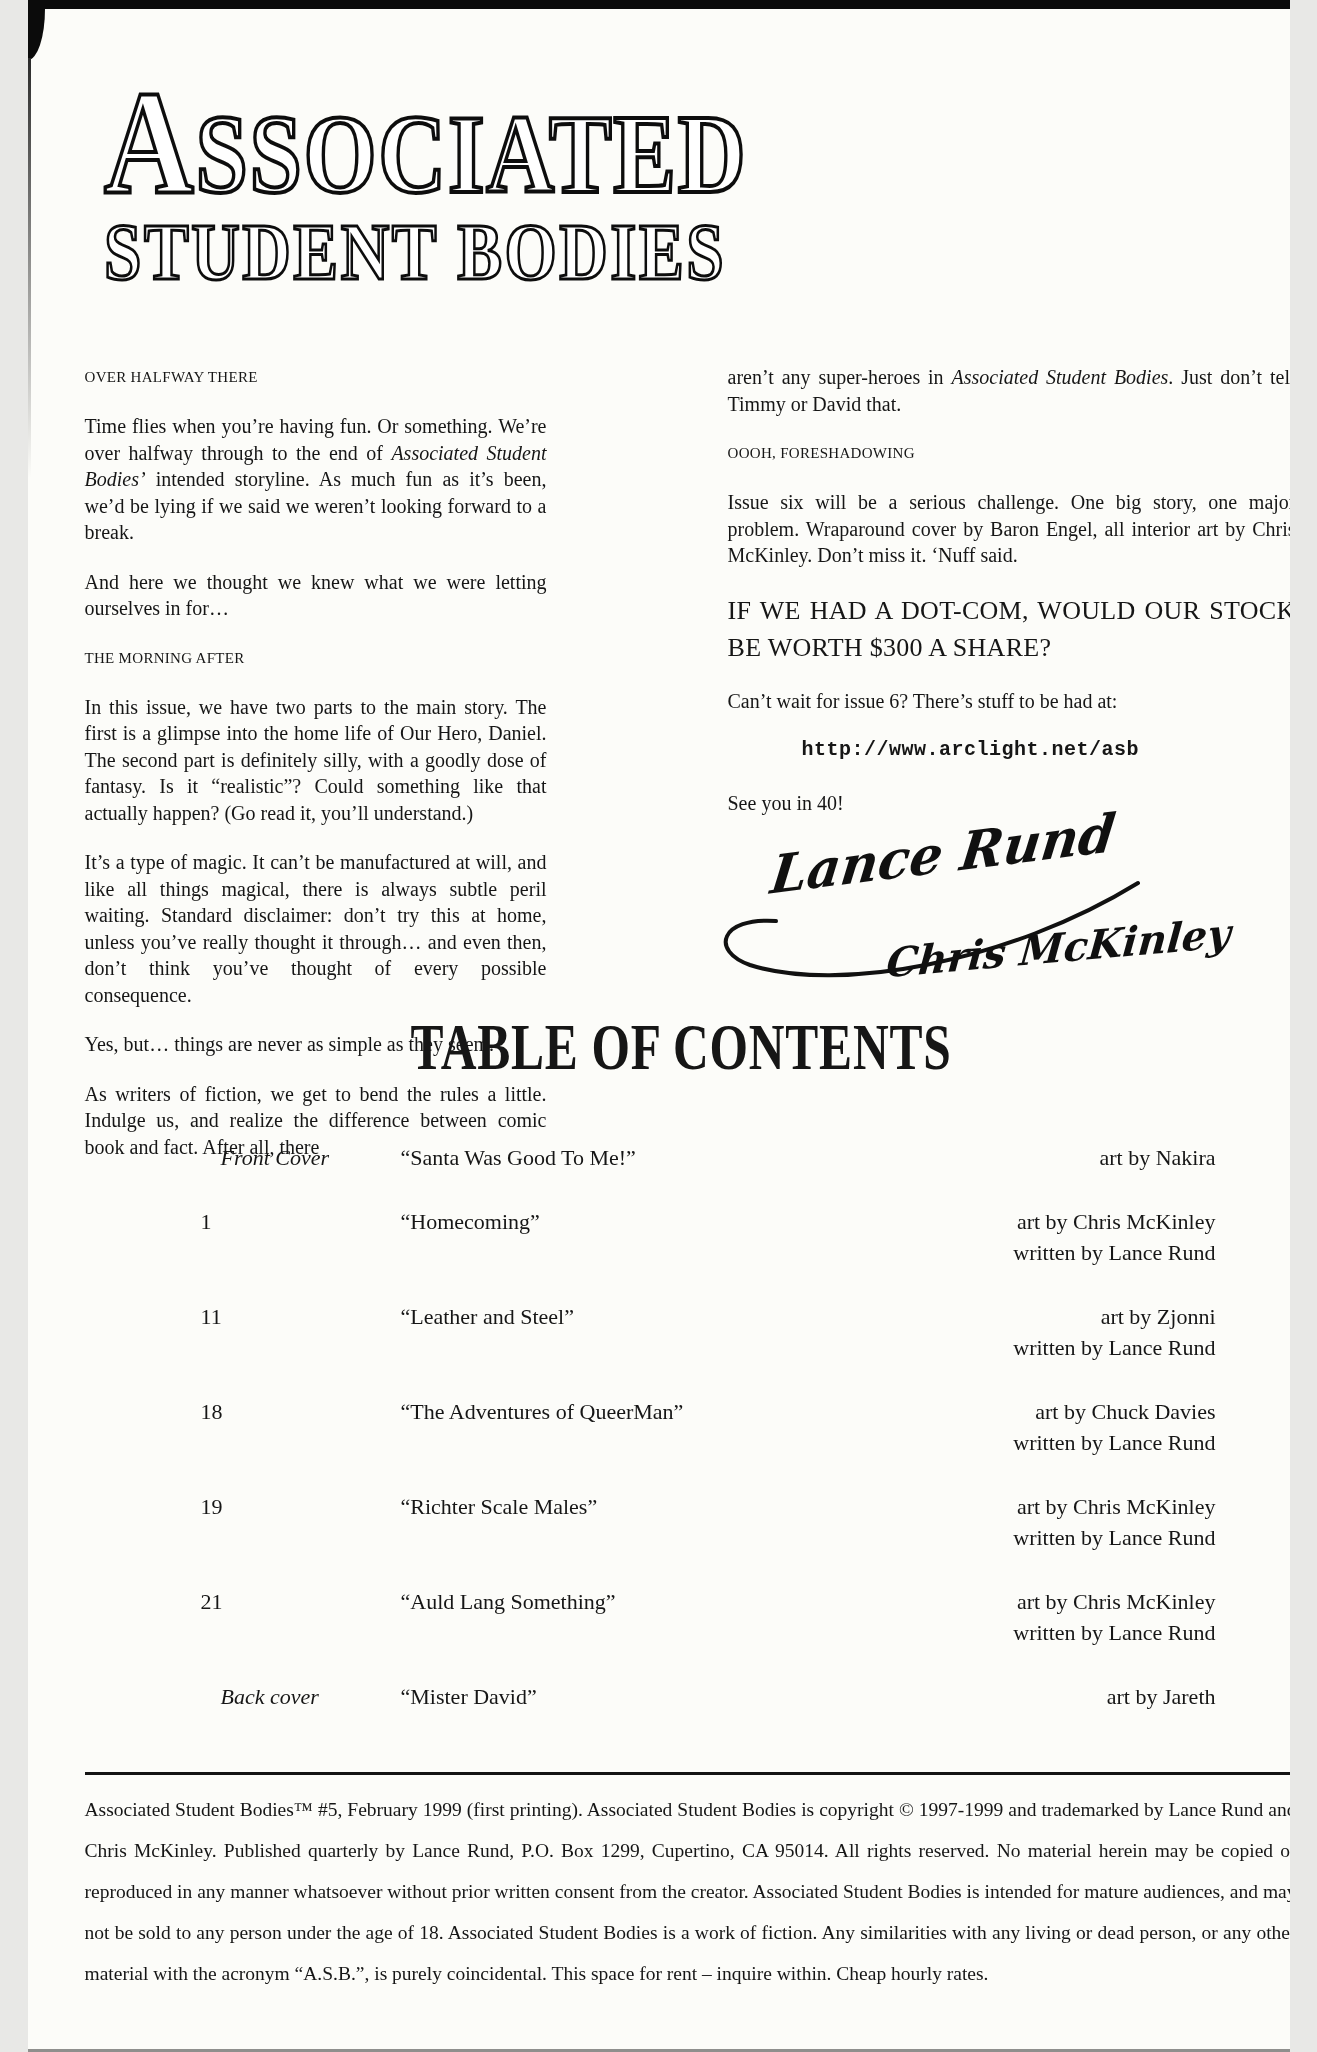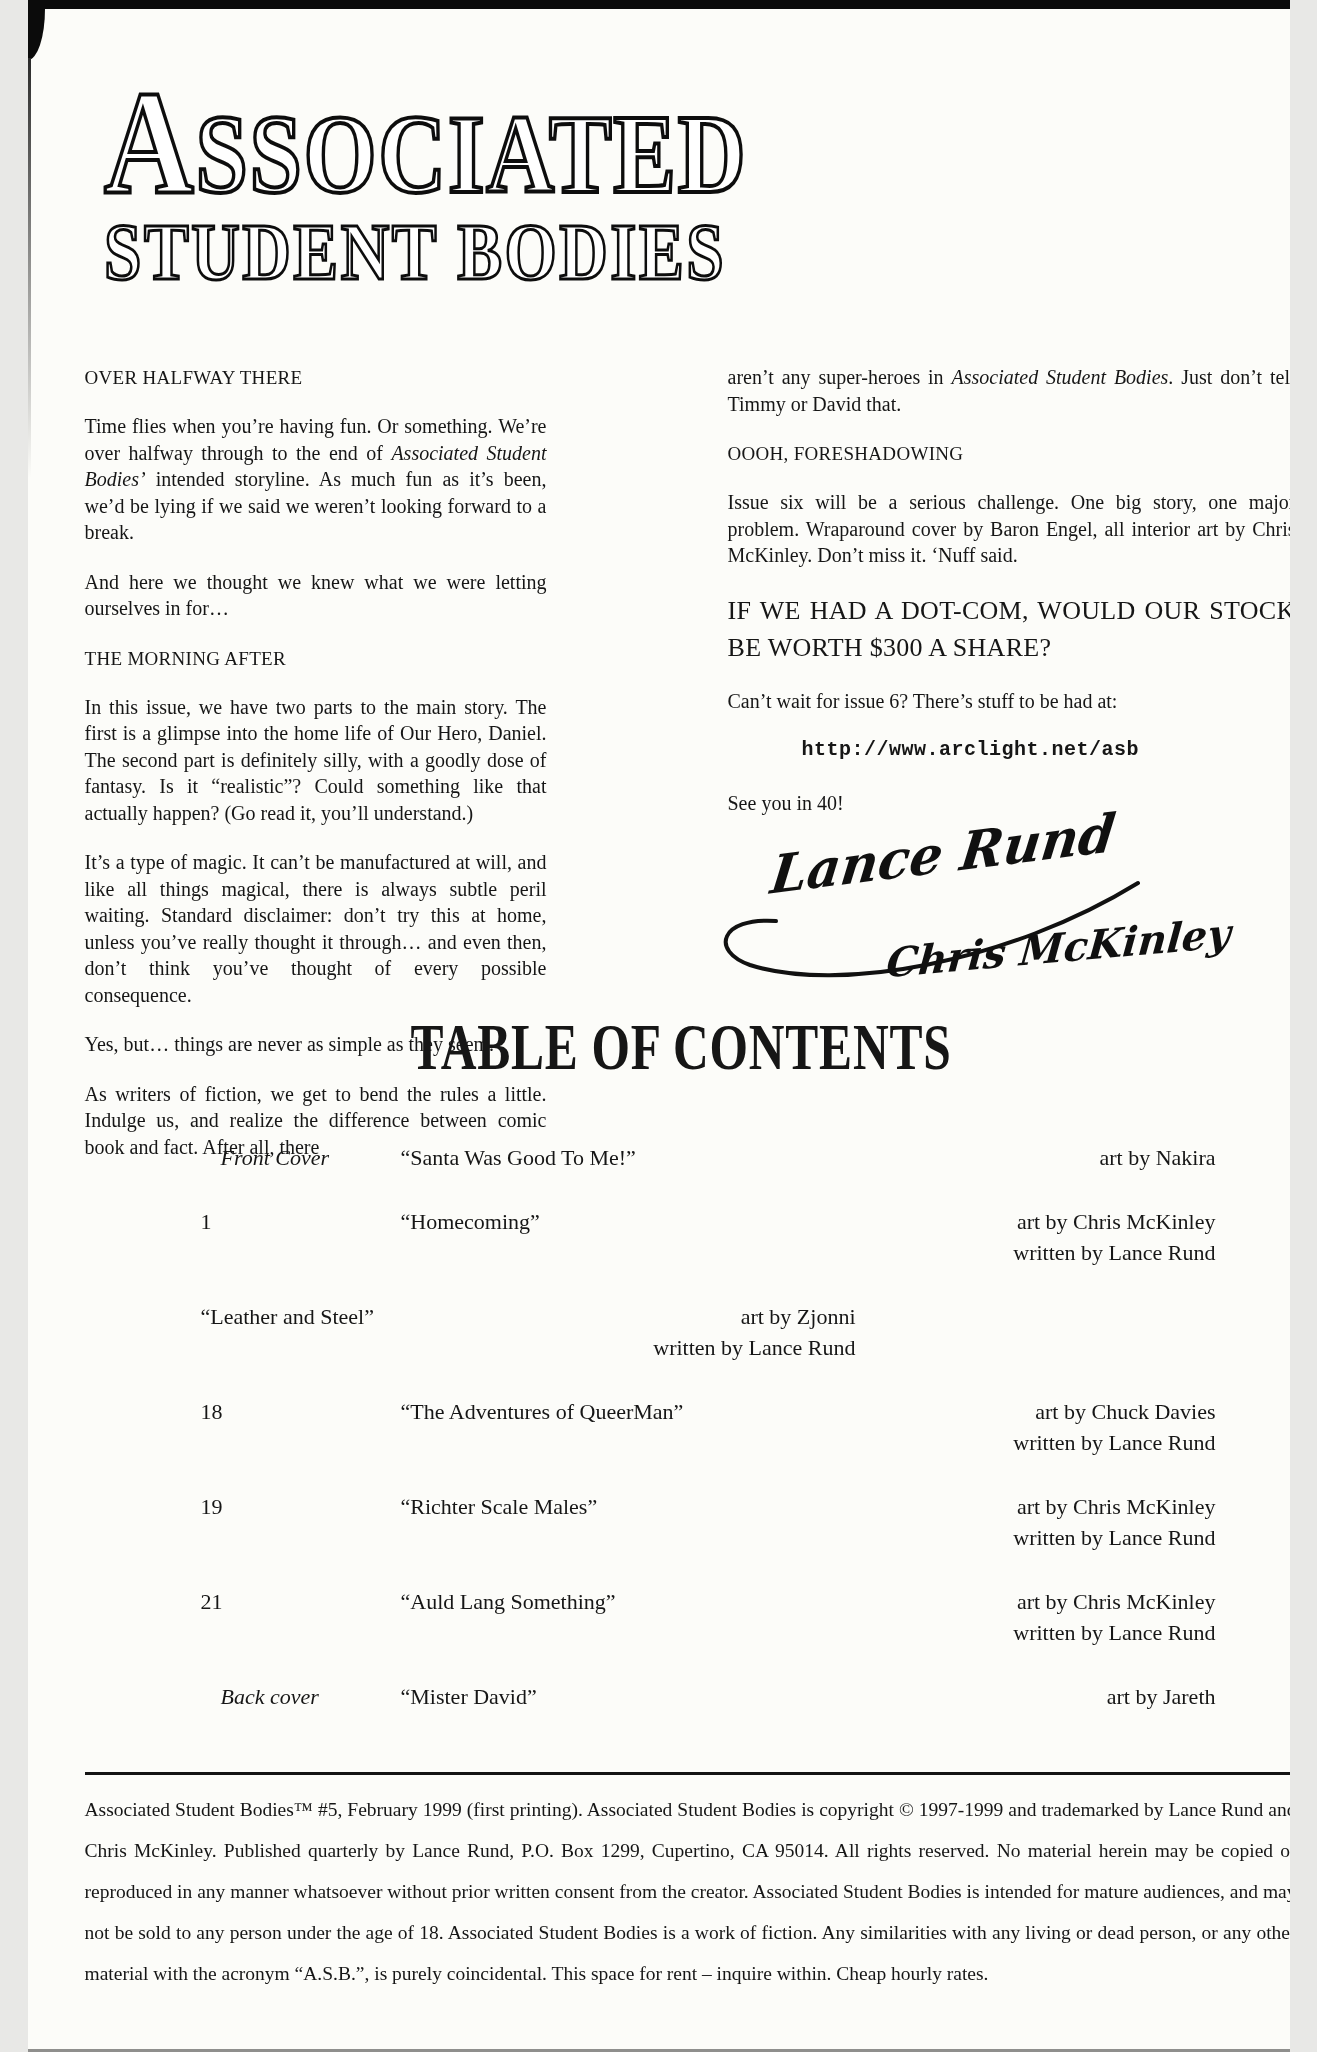--- a/index.html
+++ b/index.html
@@ -28,21 +28,21 @@
     font-size:80px; font-weight:bold; line-height:72px; white-space:nowrap;
     -webkit-text-stroke:3px #0d0d0d; letter-spacing:3px;
     transform:scaleX(.84); transform-origin:left top; margin-top:6px;
   }
 
   
   .col { position:absolute; font-size:20px; line-height:26.5px; }
   .col-left  { left:57px;  top:360px; width:462px; }
   .col-right { left:700px; top:352px; width:568px; }
   .col p { margin:12px 0 23px 0; text-align:justify; }
-  .col h2 { font-size:19px; font-weight:normal; letter-spacing:.3px; margin:4px 0 22px 0; line-height:27px; }
+  .col h2 { font-size:15px; font-weight:normal; letter-spacing:.3px; margin:4px 0 22px 0; line-height:27px; }
   .col h2.h-big { font-size:26px; line-height:37px; text-align:justify; }
   .it { font-style:italic; }
   .url-line {
     font-family:"Liberation Mono", monospace; font-weight:bold; font-size:20px;
     letter-spacing:.5px; margin:2px 0 26px 74px; white-space:nowrap;
   }
   .sigs { position:relative; height:200px; }
   .sig { position:absolute; font-family:"DejaVu Serif", serif; font-style:italic; font-weight:bold;
     color:#101010; white-space:nowrap; }
   .sig1 { font-size:52px; left:42px; top:2px;  transform:rotate(-7deg) skewX(-14deg); }
@@ -122,20 +122,21 @@
     </div>
     <div class="toc-row">
       <div class="toc-page">1</div>
       <div class="toc-item">“Homecoming”</div>
       <div class="toc-credits">
         <div>art by Chris McKinley</div>
         <div>written by Lance Rund</div>
       </div>
     </div>
     <div class="toc-row">
+      <div class="toc-page">11</div>
       <div class="toc-item">“Leather and Steel”</div>
       <div class="toc-credits">
         <div>art by Zjonni</div>
         <div>written by Lance Rund</div>
       </div>
     </div>
     <div class="toc-row">
       <div class="toc-page">18</div>
       <div class="toc-item">“The Adventures of QueerMan”</div>
       <div class="toc-credits">

